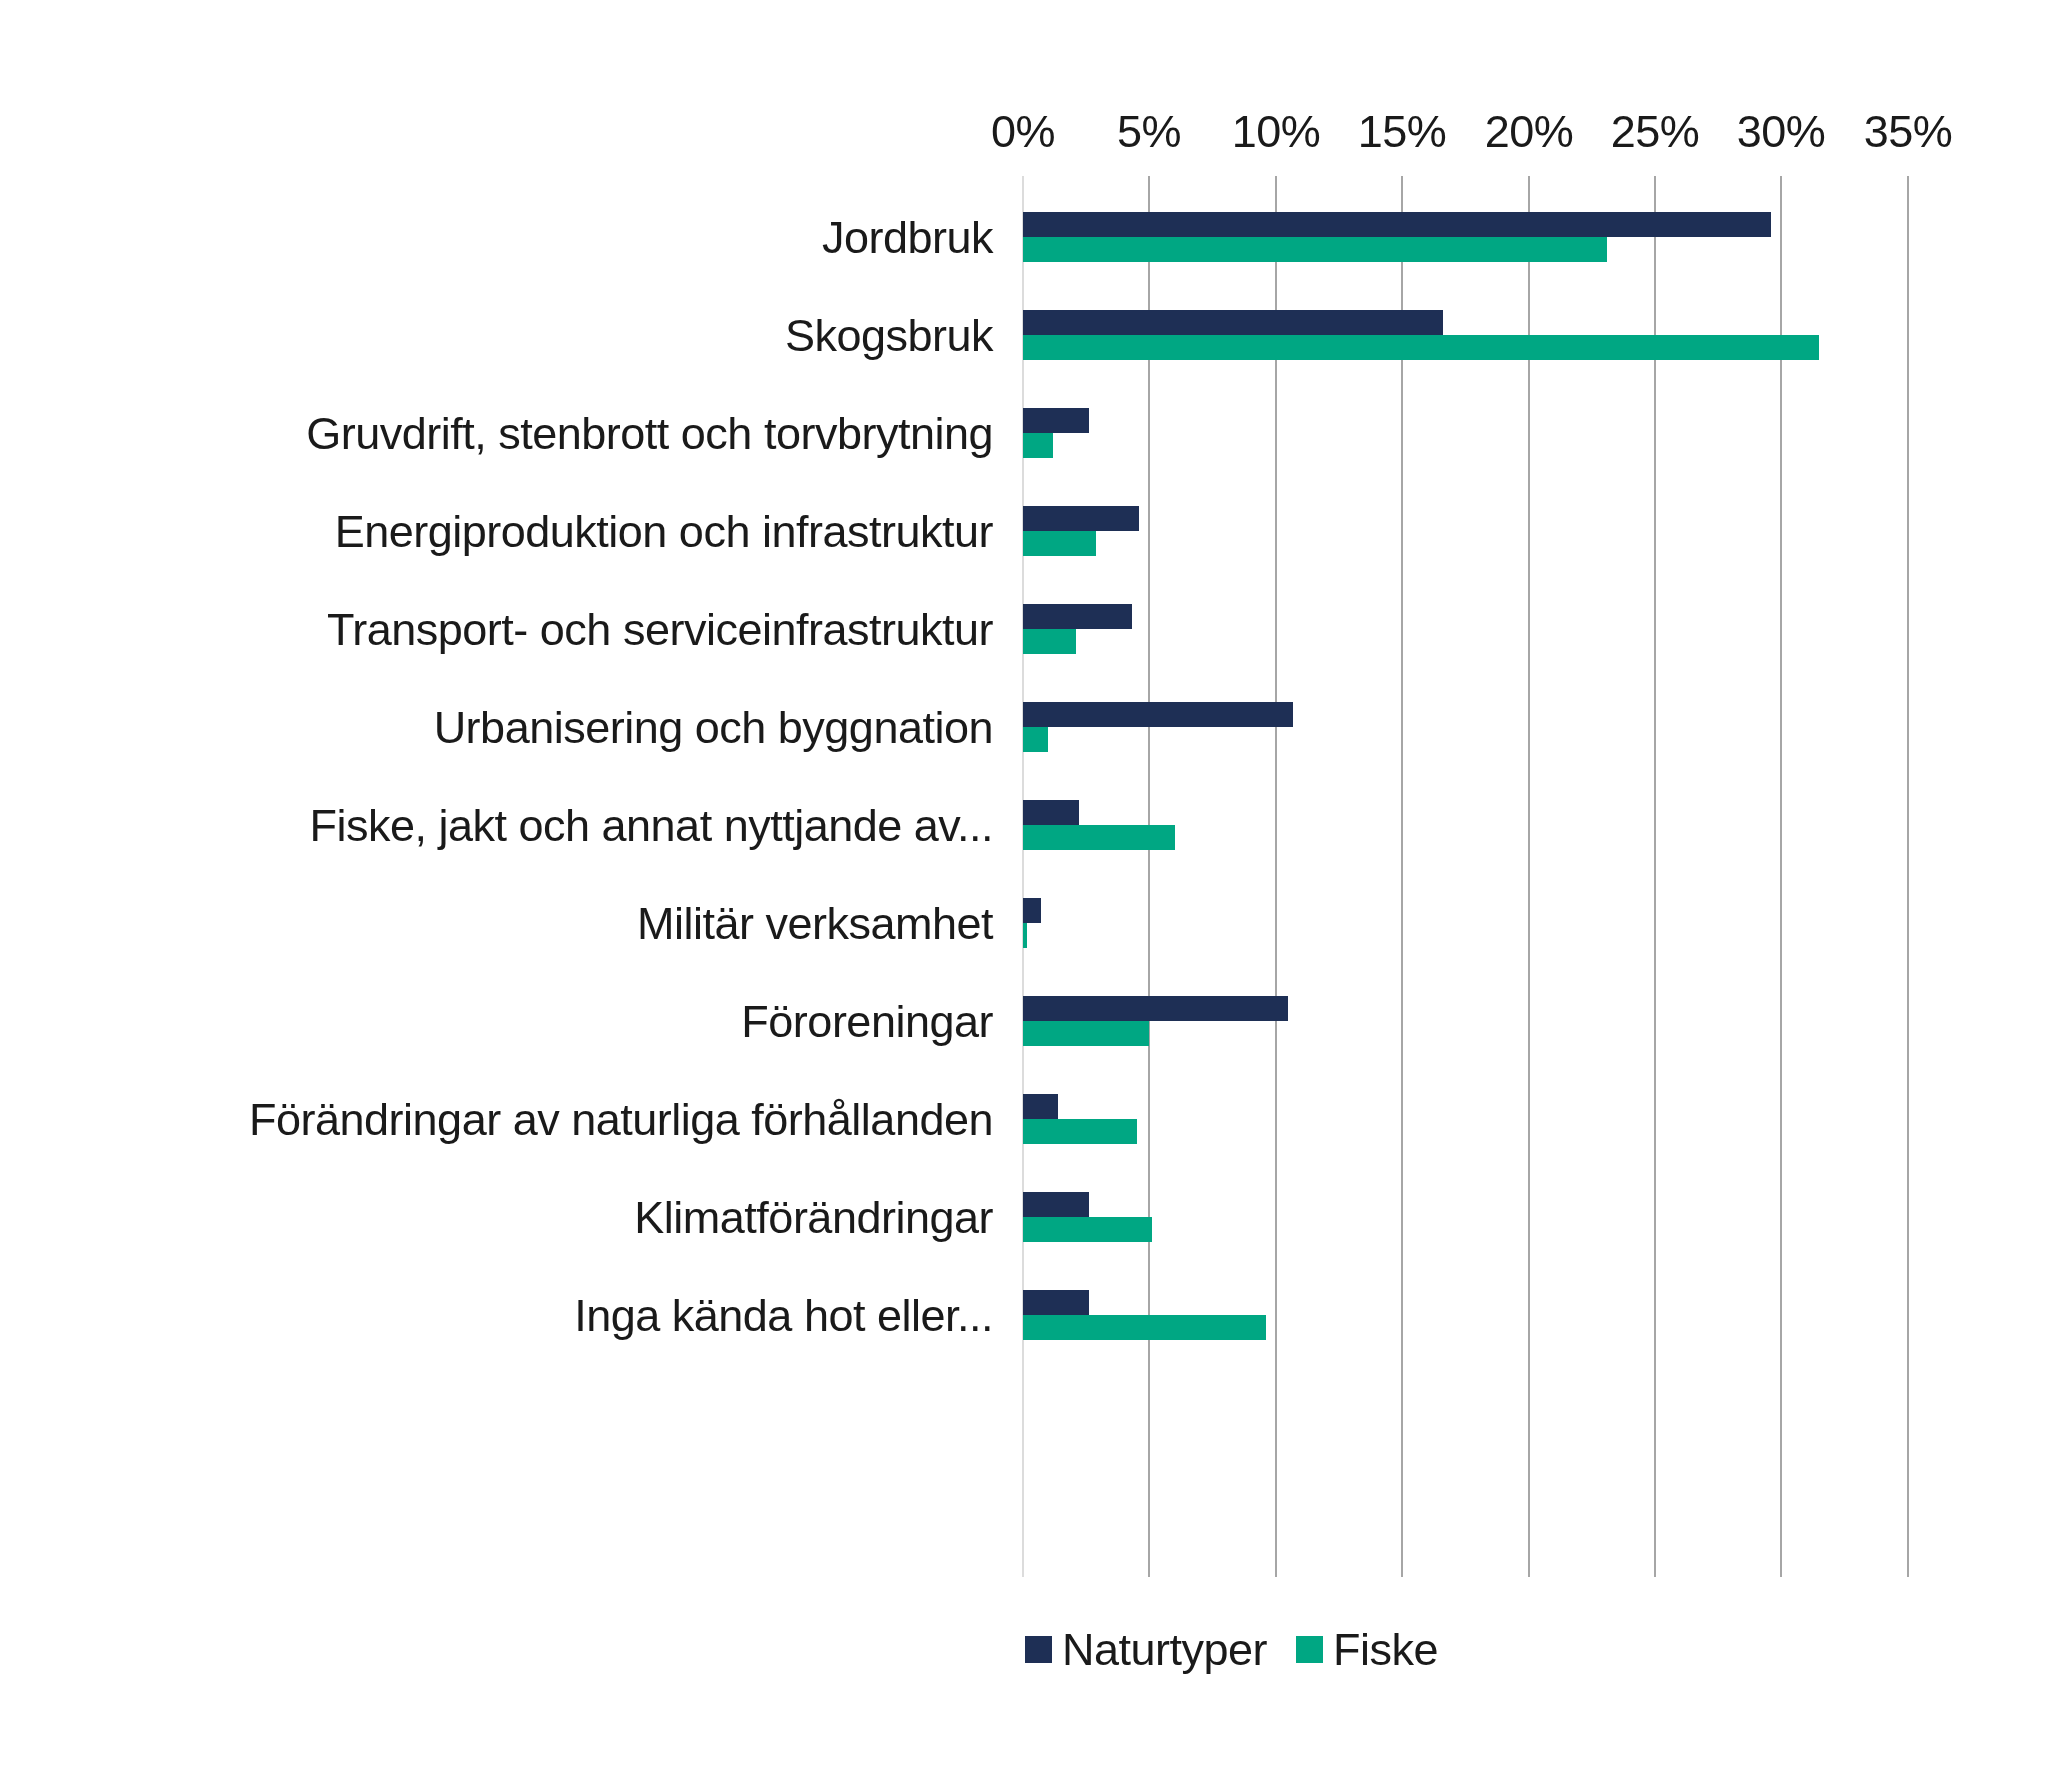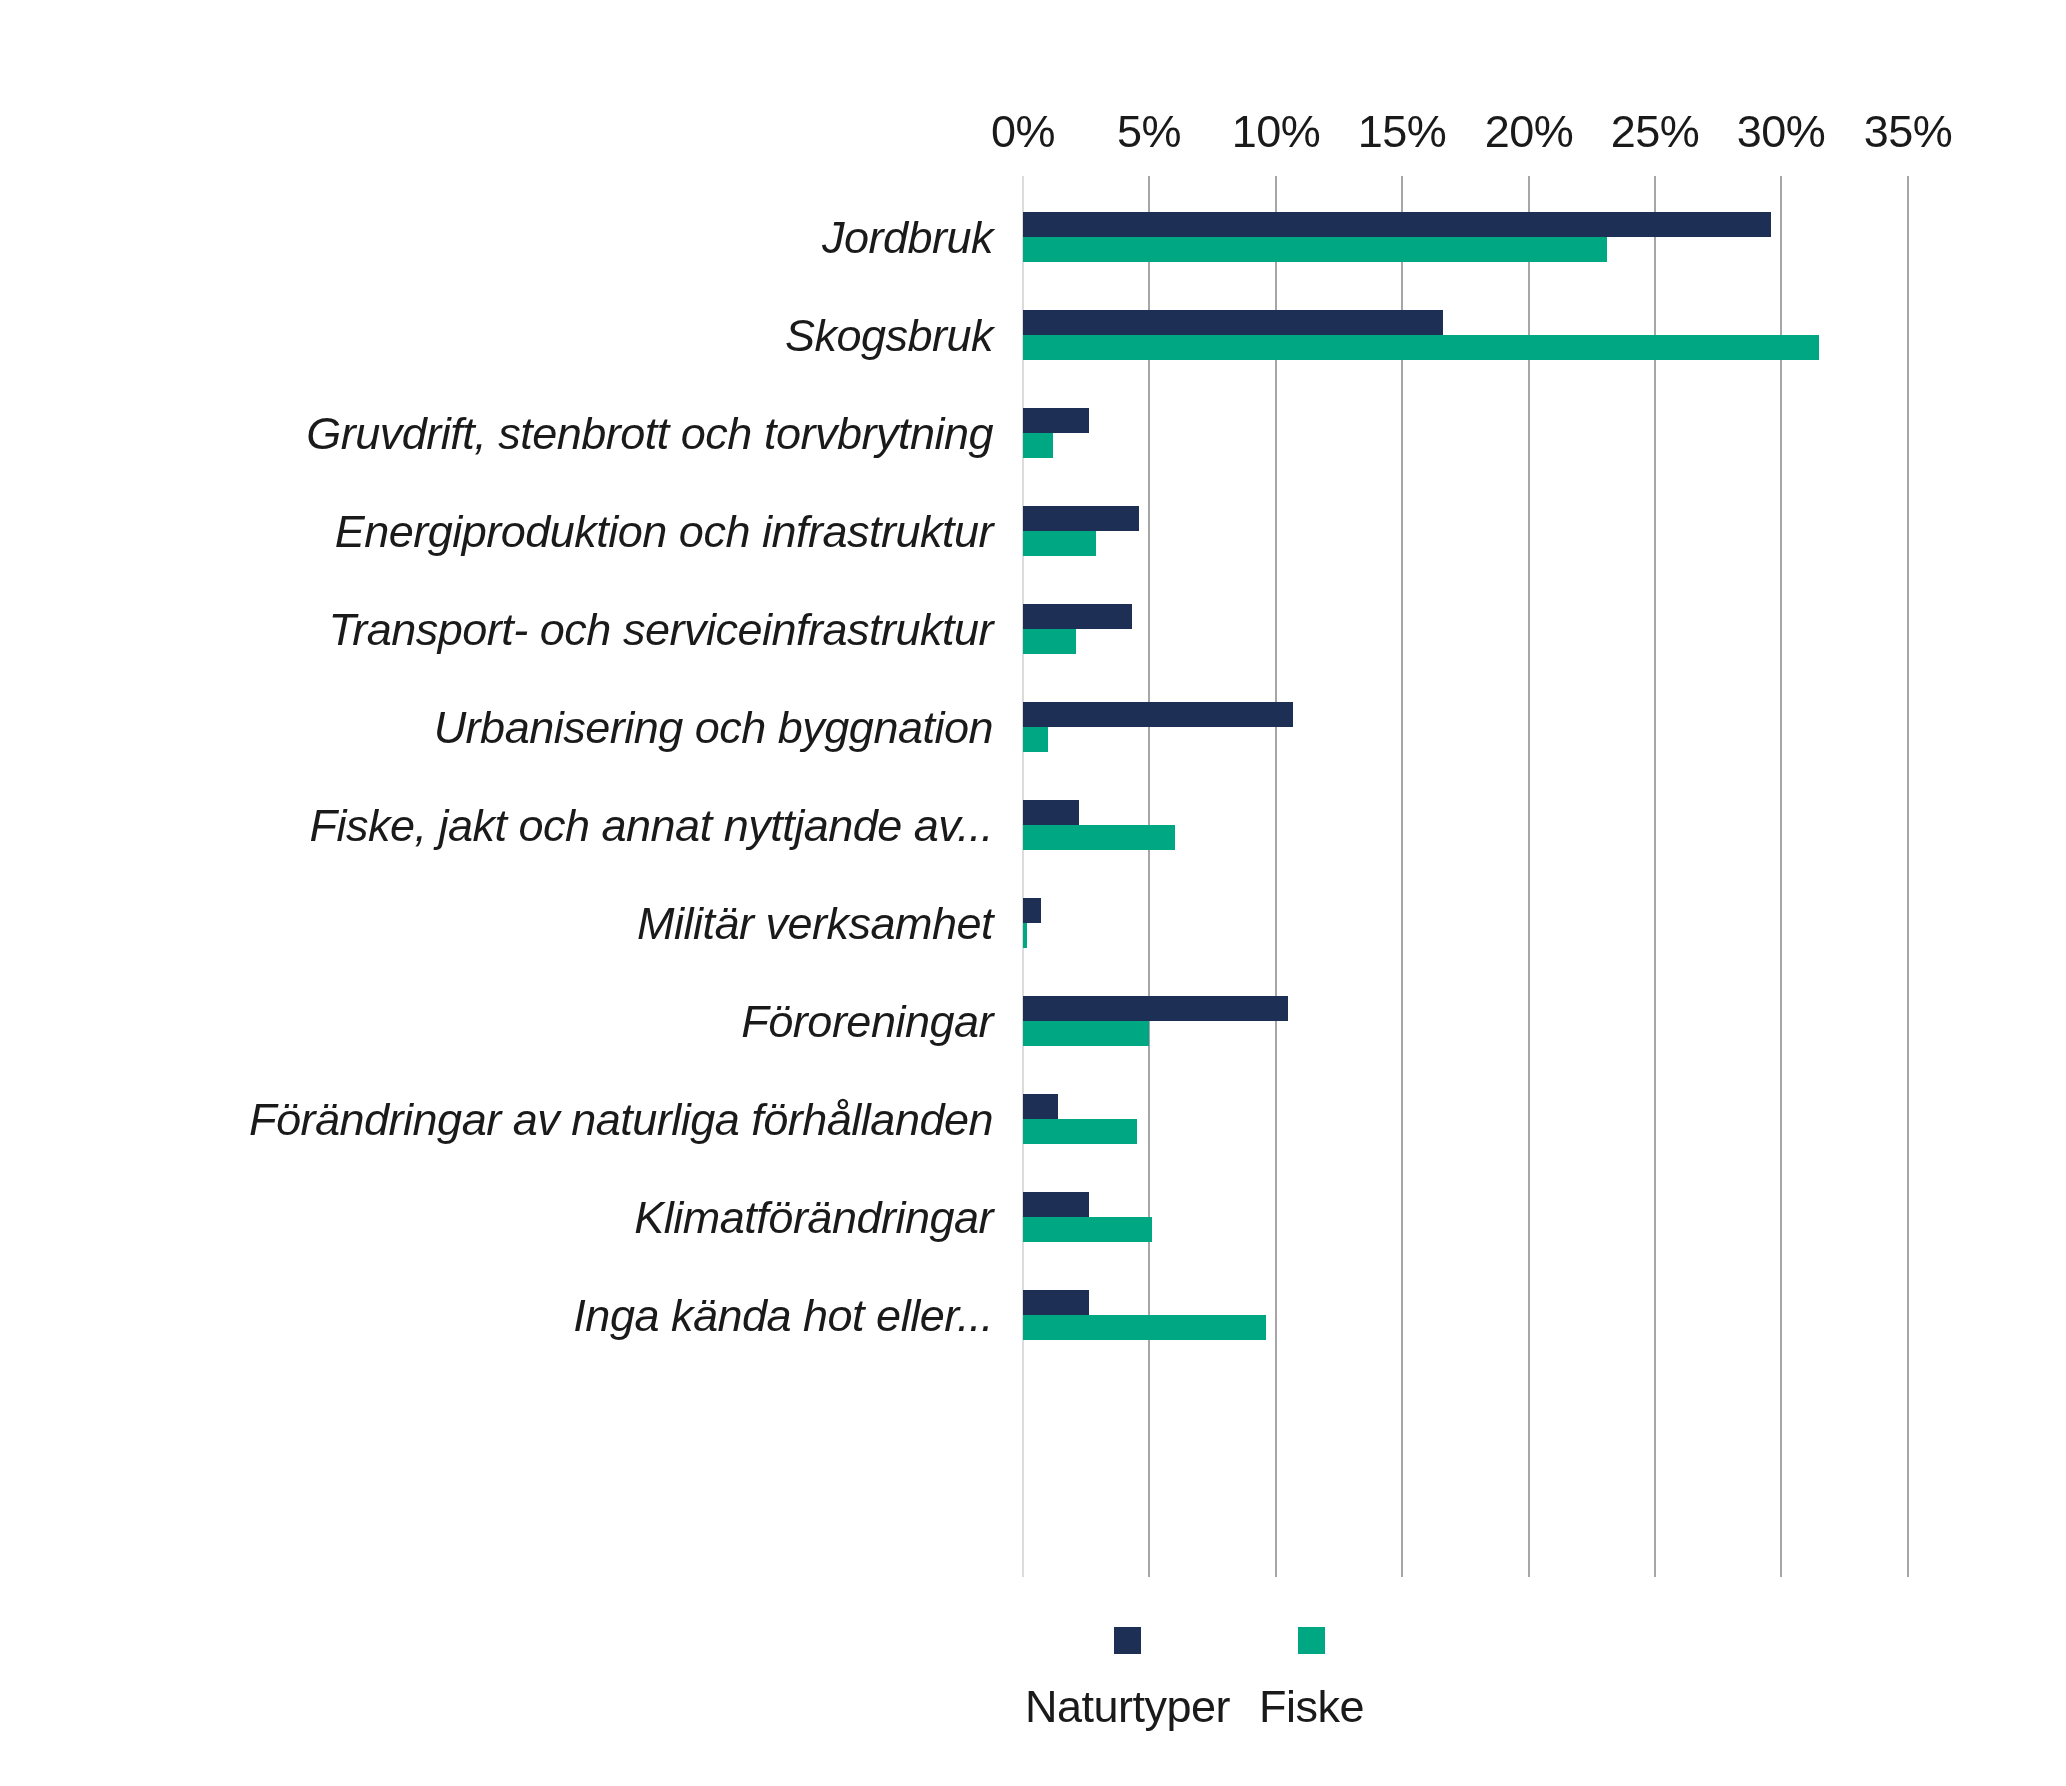--- a/index.html
+++ b/index.html
@@ -52,21 +52,20 @@
     position: absolute;
     top: 0;
     bottom: 0;
     width: 2.1px;
   }
   .rows {
     position: absolute;
     left: 0;
     top: 36px;
     width: 2066px;
-    font-style: italic;
   }
   .row {
     position: relative;
     height: 98px;
     display: flex;
   }
   .lab {
     width: 1023px;
     box-sizing: border-box;
     padding-right: 30px;
@@ -92,27 +91,26 @@
     position: absolute;
     left: 1025px;
     top: 1627px;
     display: flex;
     align-items: center;
     gap: 29px;
   }
   .li {
     display: flex;
     align-items: center;
-    gap: 30px;
+    gap: 10px;
     font-size: 45px;
     line-height: 1;
     color: #1A1A1A;
     letter-spacing: -0.5px;
     white-space: nowrap;
-    flex-direction: column;
   }
   .sw {
     width: 27px;
     height: 27px;
     flex: 0 0 auto;
   }
 </style>
 </head>
 <body>
 

